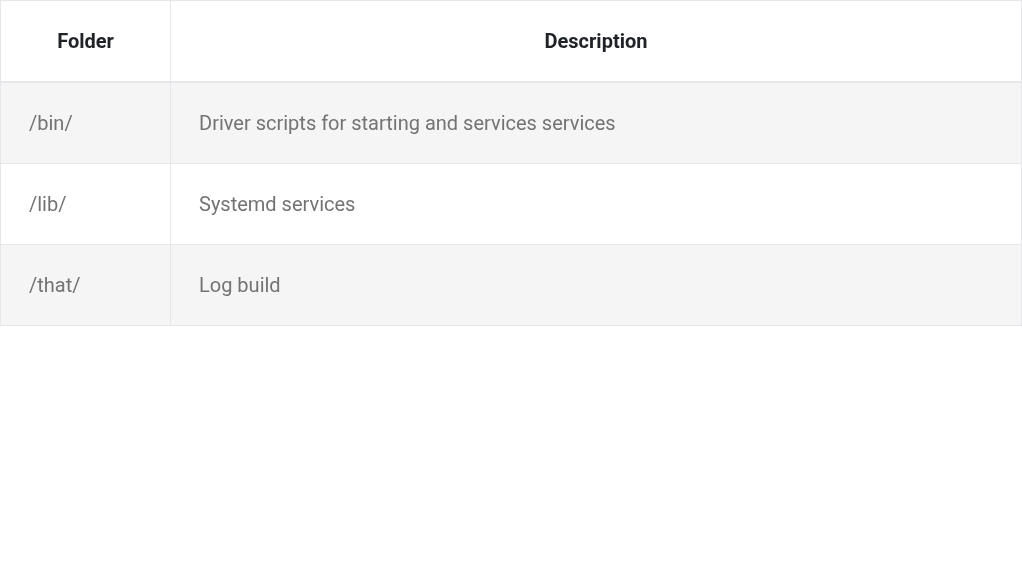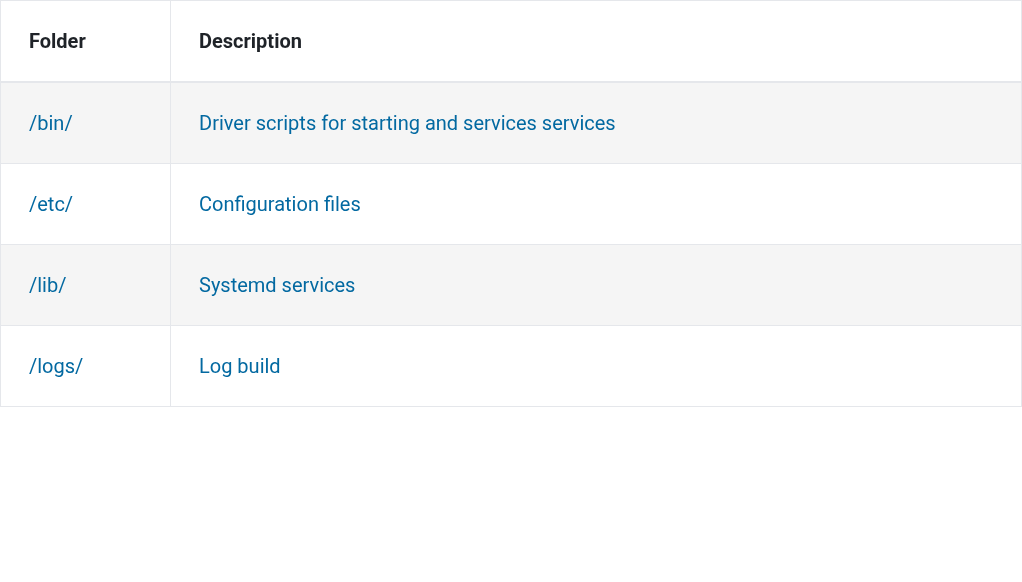--- a/index.html
+++ b/index.html
@@ -23,23 +23,24 @@
       padding: 26px 28px;
       border: 1px solid #e5e7eb;
       font-size: 20px;
       line-height: 1.4;
     }
     th {
       font-weight: 700;
       color: #1f2328;
       background: #ffffff;
       border-bottom: 2px solid #e5e7eb;
+      text-align: center;
     }
     td {
-      color: #0369a1;
+      color: #737373;
       background: #ffffff;
     }
     tbody tr:nth-child(odd) td {
       background: #f5f5f5;
     }
     col.folder-col {
       width: 170px;
     }
   </style>
 </head>
@@ -55,25 +56,21 @@
       <th>Folder</th>
       <th>Description</th>
     </tr>
   </thead>
   <tbody>
     <tr>
       <td>/bin/</td>
       <td>Driver scripts for starting and services services</td>
     </tr>
     <tr>
-      <td>/etc/</td>
-      <td>Configuration files</td>
-    </tr>
-    <tr>
       <td>/lib/</td>
       <td>Systemd services</td>
     </tr>
     <tr>
-      <td>/logs/</td>
+      <td>/that/</td>
       <td>Log build</td>
     </tr>
   </tbody>
 </table>
 
 </body></html>

